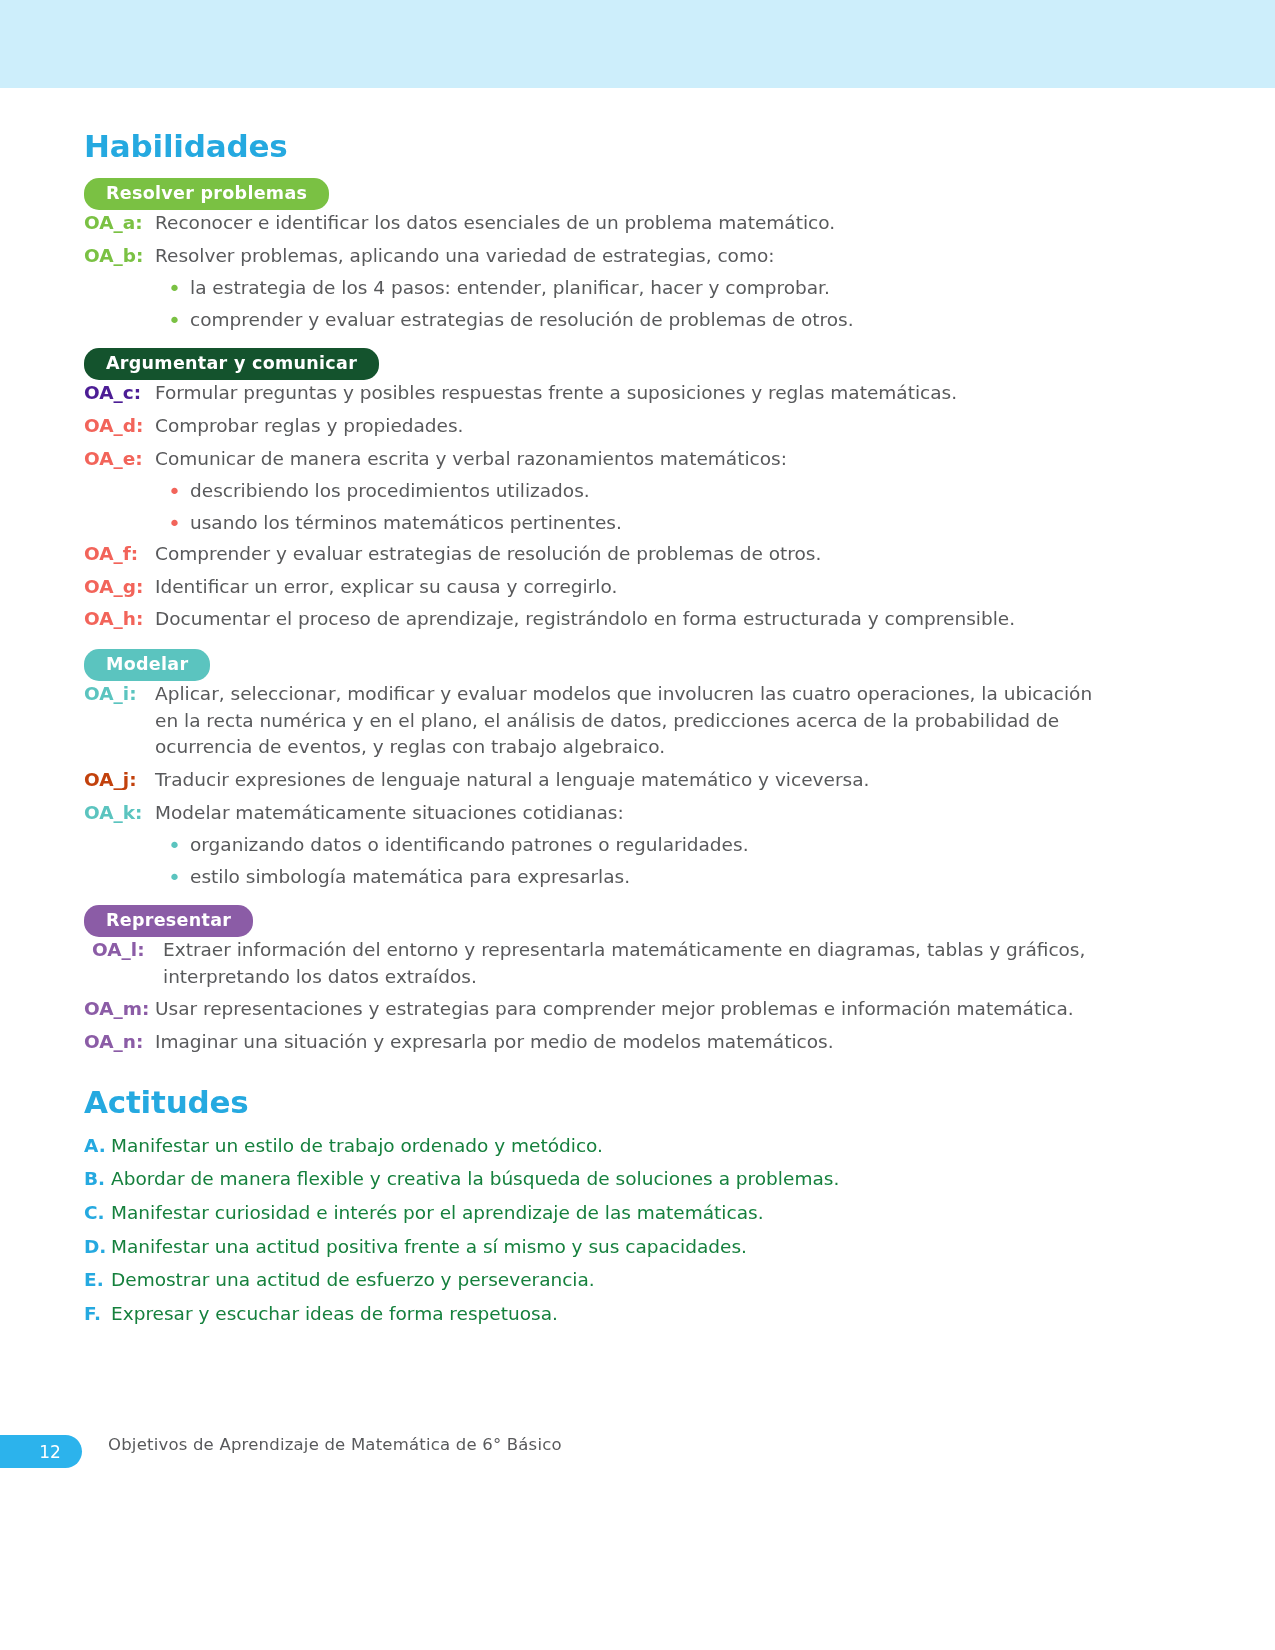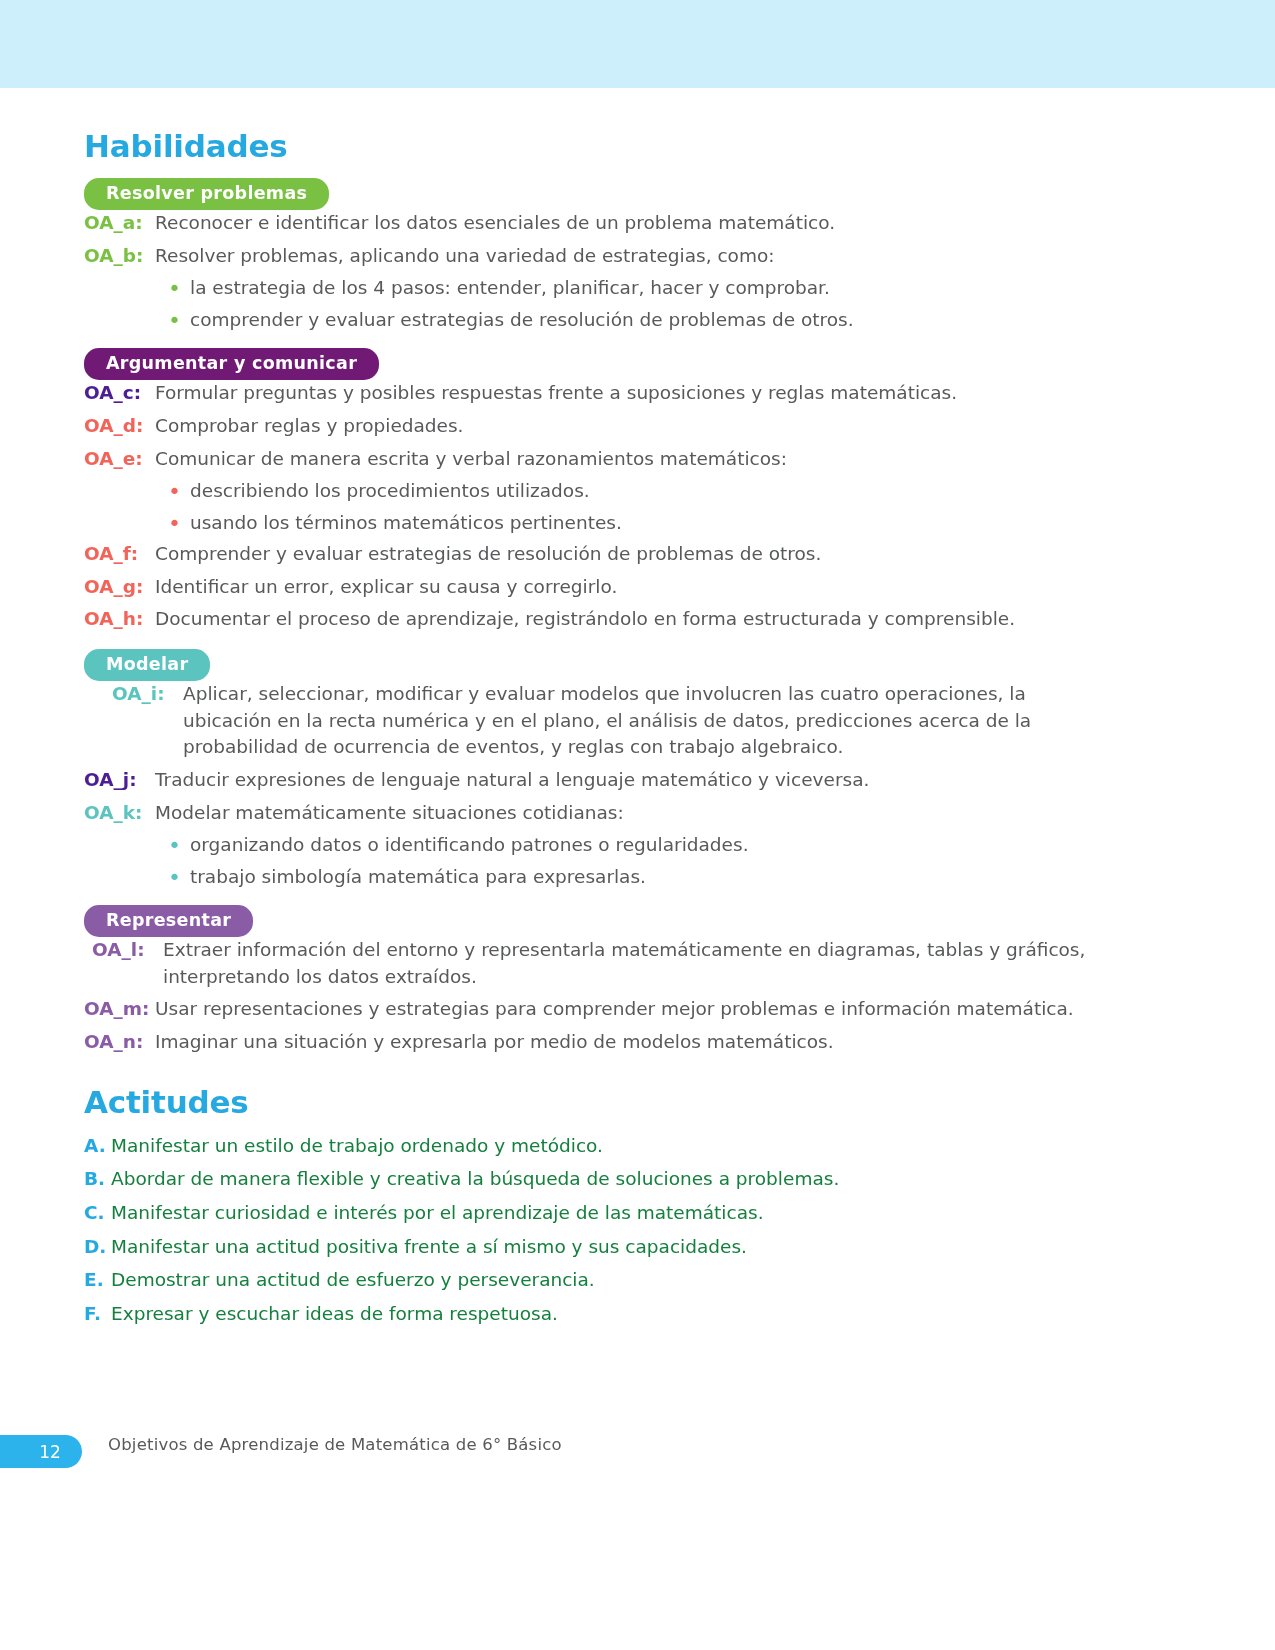--- a/index.html
+++ b/index.html
@@ -154,21 +154,21 @@
           </div><div class="oa-row">
             <div class="oa-code" style="color: rgb(122, 193, 67);">OA_b:</div>
             <div class="oa-text">Resolver problemas, aplicando una variedad de estrategias, como:</div>
           </div><div class="bullet-row">
             <span class="bullet-dot" style="color: rgb(122, 193, 67);">•</span>
             <span class="bullet-text">la estrategia de los 4 pasos: entender, planificar, hacer y comprobar.</span>
           </div><div class="bullet-row">
             <span class="bullet-dot" style="color: rgb(122, 193, 67);">•</span>
             <span class="bullet-text">comprender y evaluar estrategias de resolución de problemas de otros.</span>
           </div></div>
-        <div class="group"><div class="tag" style="background: #701a75;">Argumentar y comunicar</div><div class="oa-row">
+        <div class="group"><div class="tag" style="background: #14532d;">Argumentar y comunicar</div><div class="oa-row">
             <div class="oa-code" style="color: #4c1d95;">OA_c:</div>
             <div class="oa-text">Formular preguntas y posibles respuestas frente a suposiciones y reglas matemáticas.</div>
           </div><div class="oa-row">
             <div class="oa-code" style="color: rgb(242, 100, 90);">OA_d:</div>
             <div class="oa-text">Comprobar reglas y propiedades.</div>
           </div><div class="oa-row">
             <div class="oa-code" style="color: rgb(242, 100, 90);">OA_e:</div>
             <div class="oa-text">Comunicar de manera escrita y verbal razonamientos matemáticos:</div>
           </div><div class="bullet-row">
             <span class="bullet-dot" style="color: rgb(242, 100, 90);">•</span>
@@ -180,34 +180,34 @@
             <div class="oa-code" style="color: rgb(242, 100, 90);">OA_f:</div>
             <div class="oa-text">Comprender y evaluar estrategias de resolución de problemas de otros.</div>
           </div><div class="oa-row">
             <div class="oa-code" style="color: rgb(242, 100, 90);">OA_g:</div>
             <div class="oa-text">Identificar un error, explicar su causa y corregirlo.</div>
           </div><div class="oa-row">
             <div class="oa-code" style="color: rgb(242, 100, 90);">OA_h:</div>
             <div class="oa-text">Documentar el proceso de aprendizaje, registrándolo en forma estructurada y comprensible.</div>
           </div></div>
         <div class="group"><div class="tag" style="background: rgb(91, 196, 191);">Modelar</div><div class="oa-row">
-            <div class="oa-code" style="color: rgb(91, 196, 191); margin-left: 28px;">OA_i:</div>
+            <div class="oa-code" style="color: rgb(91, 196, 191);">OA_i:</div>
             <div class="oa-text">Aplicar, seleccionar, modificar y evaluar modelos que involucren las cuatro operaciones, la ubicación en la recta numérica y en el plano, el análisis de datos, predicciones acerca de la probabilidad de ocurrencia de eventos, y reglas con trabajo algebraico.</div>
           </div><div class="oa-row">
-            <div class="oa-code" style="color: #4c1d95;">OA_j:</div>
+            <div class="oa-code" style="color: #c2410c;">OA_j:</div>
             <div class="oa-text">Traducir expresiones de lenguaje natural a lenguaje matemático y viceversa.</div>
           </div><div class="oa-row">
             <div class="oa-code" style="color: rgb(91, 196, 191);">OA_k:</div>
             <div class="oa-text">Modelar matemáticamente situaciones cotidianas:</div>
           </div><div class="bullet-row">
             <span class="bullet-dot" style="color: rgb(91, 196, 191);">•</span>
             <span class="bullet-text">organizando datos o identificando patrones o regularidades.</span>
           </div><div class="bullet-row">
             <span class="bullet-dot" style="color: rgb(91, 196, 191);">•</span>
-            <span class="bullet-text">trabajo simbología matemática para expresarlas.</span>
+            <span class="bullet-text">estilo simbología matemática para expresarlas.</span>
           </div></div>
         <div class="group"><div class="tag" style="background: rgb(139, 92, 166);">Representar</div><div class="oa-row">
             <div class="oa-code" style="color: rgb(139, 92, 166); margin-left: 8px;">OA_l:</div>
             <div class="oa-text">Extraer información del entorno y representarla matemáticamente en diagramas, tablas y gráficos, interpretando los datos extraídos.</div>
           </div><div class="oa-row">
             <div class="oa-code" style="color: rgb(139, 92, 166);">OA_m:</div>
             <div class="oa-text">Usar representaciones y estrategias para comprender mejor problemas e información matemática.</div>
           </div><div class="oa-row">
             <div class="oa-code" style="color: rgb(139, 92, 166);">OA_n:</div>
             <div class="oa-text">Imaginar una situación y expresarla por medio de modelos matemáticos.</div>

